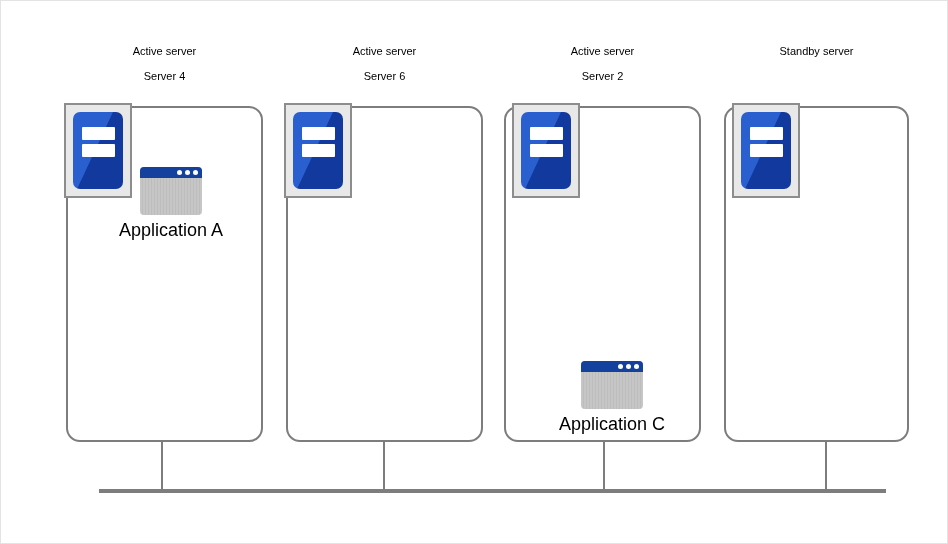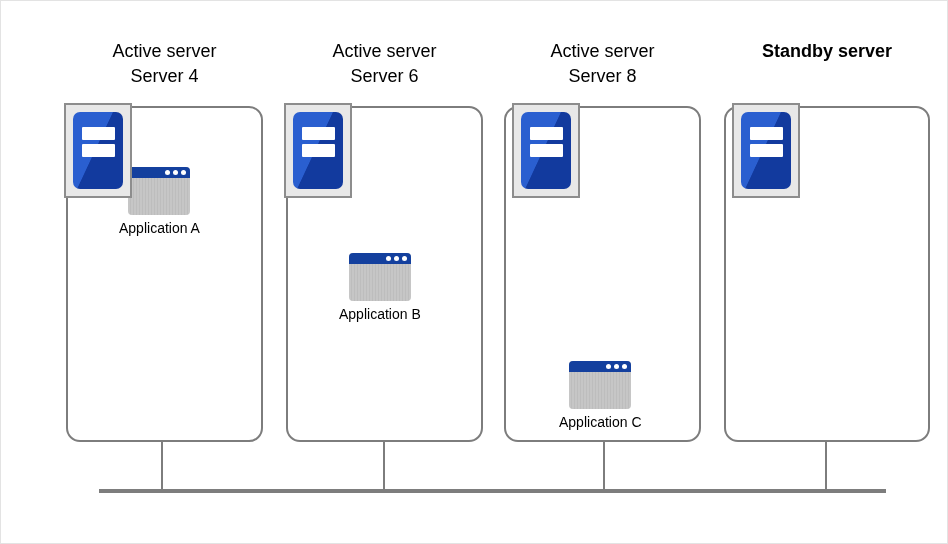--- a/index.html
+++ b/index.html
@@ -27,21 +27,21 @@
     top: 0;
     height: 544px;
   }
 
   .server-title {
     position: absolute;
     top: 38px;
     left: 0;
     width: 100%;
     text-align: center;
-    font-size: 18px;
+    font-size: 11px;
     color: #000000;
     line-height: 25px;
     white-space: nowrap;
   }
   .server-title .t-role { display: block; }
   .server-title .t-name { display: block; }
 
   
   .chassis {
     position: absolute;
@@ -135,21 +135,21 @@
     gap: 3px;
   }
   .app-icon .titlebar i {
     display: block;
     width: 5px; height: 5px;
     border-radius: 50%;
     background: #ffffff;
   }
   .app-label {
     margin-top: 5px;
-    font-size: 14px;
+    font-size: 18px;
     color: #000000;
     white-space: nowrap;
     text-align: center;
   }
 </style>
 </head>
 <body>
 
 <div id="canvas">
 
@@ -184,36 +184,26 @@
       <span class="t-name">Server 6</span>
     </div>
     <div class="chassis"></div>
   </div>
   <div class="server-icon" style="left:283px; top:102px;">
     <div class="inner">
       <span class="bar b1"></span>
       <span class="bar b2"></span>
     </div>
   </div>
-  <div class="app" style="left:338px; top:252px;">
-    <div class="app-icon">
-      <div class="titlebar">
-        <i></i>
-        <i></i>
-        <i></i>
-      </div>
-    </div>
-    <div class="app-label">Application  B</div>
-  </div>
   <div class="drop-line" style="left:382px;"></div>
 
   <div class="server-col" style="left:503px; width:197px;">
     <div class="server-title">
       <span class="t-role">Active server</span>
-      <span class="t-name">Server 8</span>
+      <span class="t-name">Server 2</span>
     </div>
     <div class="chassis"></div>
   </div>
   <div class="server-icon" style="left:511px; top:102px;">
     <div class="inner">
       <span class="bar b1"></span>
       <span class="bar b2"></span>
     </div>
   </div>
   <div class="app" style="left:558px; top:340px;margin-top:20px;">
@@ -221,21 +211,21 @@
       <div class="titlebar">
         <i></i>
         <i></i>
         <i></i>
       </div>
     </div>
     <div class="app-label">Application  C</div>
   </div>
   <div class="drop-line" style="left:602px;"></div>
 
-  <div class="server-col" style="left:723px; width:206px;font-weight:bold;">
+  <div class="server-col" style="left:723px; width:185px;">
     <div class="server-title">
       <span class="t-role">Standby server</span>
     </div>
     <div class="chassis"></div>
   </div>
   <div class="server-icon" style="left:731px; top:102px;">
     <div class="inner">
       <span class="bar b1"></span>
       <span class="bar b2"></span>
     </div>

